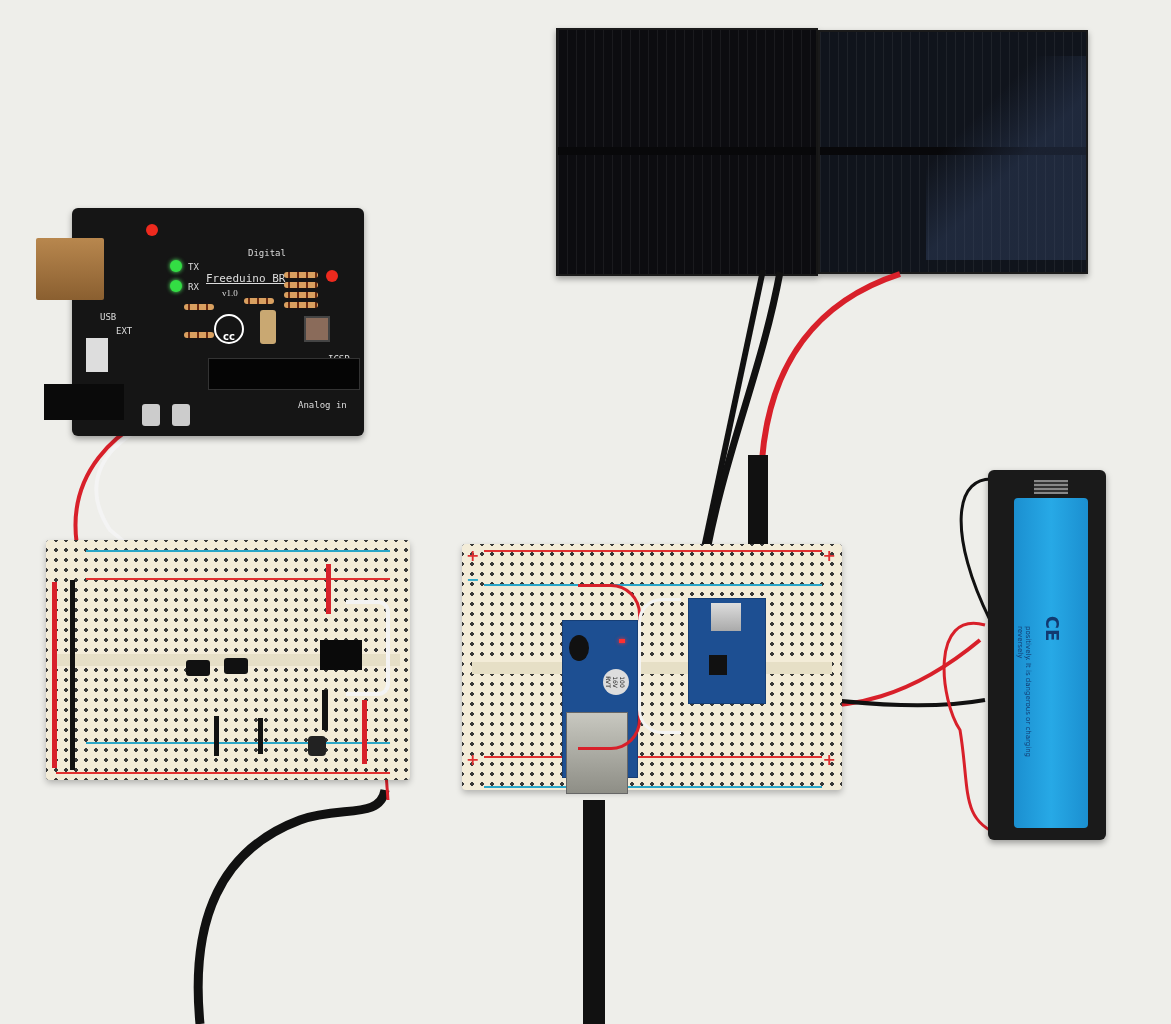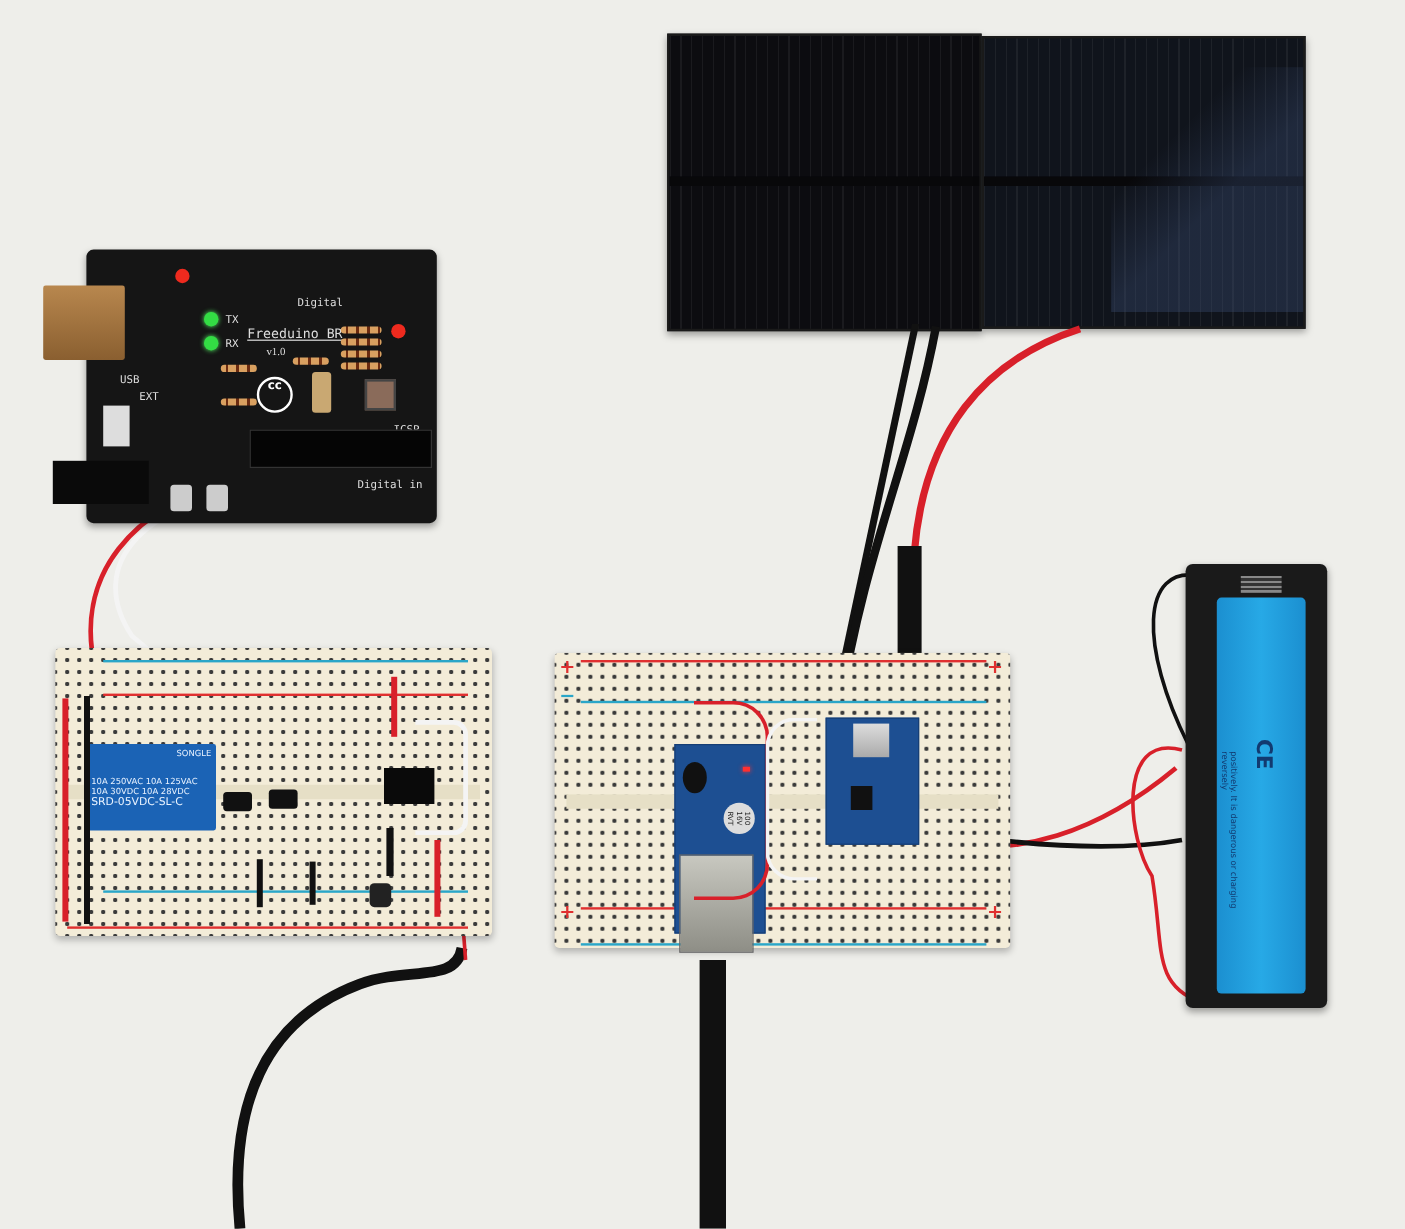--- a/index.html
+++ b/index.html
@@ -13,21 +13,21 @@
   .panel.right .sheen{position:absolute;right:0;top:10%;width:60%;height:85%;
     background:linear-gradient(135deg,transparent 30%,rgba(60,80,120,.35) 55%);}
   
   .arduino{background:#151515;border-radius:6px;box-shadow:0 3px 6px rgba(0,0,0,.35);}
   .arduino .lbl{position:absolute;color:#ddd;font-size:9px;font-family:"DejaVu Sans Mono",monospace;white-space:nowrap;}
   .usbb{background:linear-gradient(#b8874e,#8a5f30);border-radius:2px;}
   .dcjack{background:#0a0a0a;}
   .ledg{width:12px;height:12px;border-radius:50%;background:#33dd44;box-shadow:0 0 4px #55ff66;}
   .ledr{width:12px;height:12px;border-radius:50%;background:#ee2a1e;}
   .res{height:6px;border-radius:3px;background:repeating-linear-gradient(90deg,#d9a060 0 4px,#6b2b10 4px 6px,#d9a060 6px 9px);}
-  .cc{width:26px;height:26px;border-radius:50%;border:2px solid #fff;color:#fff;font-size:10px;font-weight:bold;display:flex;align-items:flex-start;justify-content:center;}
+  .cc{width:26px;height:26px;border-radius:50%;border:2px solid #fff;color:#fff;font-size:10px;font-weight:bold;display:flex;align-items:flex-end;justify-content:center;}
   .chip{background:#050505;border:1px solid #333;}
   
   .bb{background:#f3ecd8;border-radius:4px;box-shadow:0 3px 6px rgba(0,0,0,.25);
     background-image:radial-gradient(#3a3a3a 1.6px,transparent 2px);background-size:10px 10px;background-position:5px 5px;}
   .rail-red{position:absolute;height:2px;background:#e03030;}
   .rail-blue{position:absolute;height:2px;background:#2aa6c8;}
   .groove{position:absolute;height:12px;background:#e6dfc6;}
   .relay{background:#1b63b5;border-radius:2px;color:#e8f2ff;font-size:7px;line-height:9px;padding:4px;box-sizing:border-box;}
   .ic8{background:#0a0a0a;}
   .mod{background:#1d4f92;border:1px solid #163e75;}
@@ -78,21 +78,21 @@
   <div class="abs ledg" style="left:98px;top:72px;"></div>
   <div class="abs ledr" style="left:254px;top:62px;"></div>
   <span class="lbl" style="left:116px;top:54px;">TX</span>
   <span class="lbl" style="left:116px;top:74px;">RX</span>
   <span class="lbl" style="left:134px;top:64px;font-size:11px;text-decoration:underline;">Freeduino BR</span>
   <span class="lbl" style="left:150px;top:80px;font-family:Liberation Serif, serif;">v1.0</span>
   <span class="lbl" style="left:176px;top:40px;">Digital</span>
   <span class="lbl" style="left:28px;top:104px;">USB</span>
   <span class="lbl" style="left:44px;top:118px;">EXT</span>
   <span class="lbl" style="left:256px;top:146px;">ICSP</span>
-  <span class="lbl" style="left:226px;top:192px;">Digital in</span>
+  <span class="lbl" style="left:226px;top:192px;">Analog in</span>
   <div class="abs cc" style="left:142px;top:106px;">
       <span>cc</span>
     </div>
   <div class="abs res" style="left:212px;top:64px;width:34px;"></div>
   <div class="abs res" style="left:212px;top:74px;width:34px;"></div>
   <div class="abs res" style="left:212px;top:84px;width:34px;"></div>
   <div class="abs res" style="left:212px;top:94px;width:34px;"></div>
   <div class="abs res" style="left:172px;top:90px;width:30px;"></div>
   <div class="abs res" style="left:112px;top:96px;width:30px;"></div>
   <div class="abs res" style="left:112px;top:124px;width:30px;"></div>
@@ -103,26 +103,20 @@
   <div class="abs" style="left:100px;top:196px;width:18px;height:22px;background:#ccc;border-radius:3px;"></div>
   <div class="abs" style="left:14px;top:130px;width:22px;height:34px;background:#ddd;"></div>
 </div>
 
 <div class="abs bb" style="left:46px;top:540px;width:364px;height:240px;">
   <div class="rail-blue" style="left:40px;right:20px;top:10px;"></div>
   <div class="rail-red" style="left:40px;right:20px;top:38px;"></div>
   <div class="groove" style="left:10px;right:10px;top:114px;"></div>
   <div class="rail-blue" style="left:40px;right:20px;top:202px;"></div>
   <div class="rail-red" style="left:10px;right:20px;top:232px;"></div>
-  <div class="abs relay" style="left:26px;top:80px;width:108px;height:72px;">
-    <div style="text-align:right;font-size:7px;">SONGLE</div>
-    <div style="margin-top:14px;">10A 250VAC  10A 125VAC</div>
-    <div>10A 30VDC   10A 28VDC</div>
-    <div style="font-size:9px;">SRD-05VDC-SL-C</div>
-  </div>
   <div class="abs ic8" style="left:274px;top:100px;width:42px;height:30px;"></div>
   <div class="abs" style="left:140px;top:120px;width:24px;height:16px;background:#111;border-radius:3px;"></div>
   <div class="abs" style="left:178px;top:118px;width:24px;height:16px;background:#111;border-radius:3px;"></div>
   <div class="abs" style="left:262px;top:196px;width:18px;height:20px;background:#222;border-radius:4px;"></div>
   <div class="abs" style="left:6px;top:42px;width:5px;height:186px;background:#d8202a;"></div>
   <div class="abs" style="left:24px;top:40px;width:5px;height:190px;background:#111;"></div>
   <div class="abs" style="left:280px;top:24px;width:5px;height:50px;background:#d8202a;"></div>
   <div class="abs" style="left:316px;top:160px;width:5px;height:64px;background:#d8202a;"></div>
   <div class="abs" style="left:168px;top:176px;width:5px;height:40px;background:#111;"></div>
   <div class="abs" style="left:212px;top:178px;width:5px;height:36px;background:#111;"></div>

